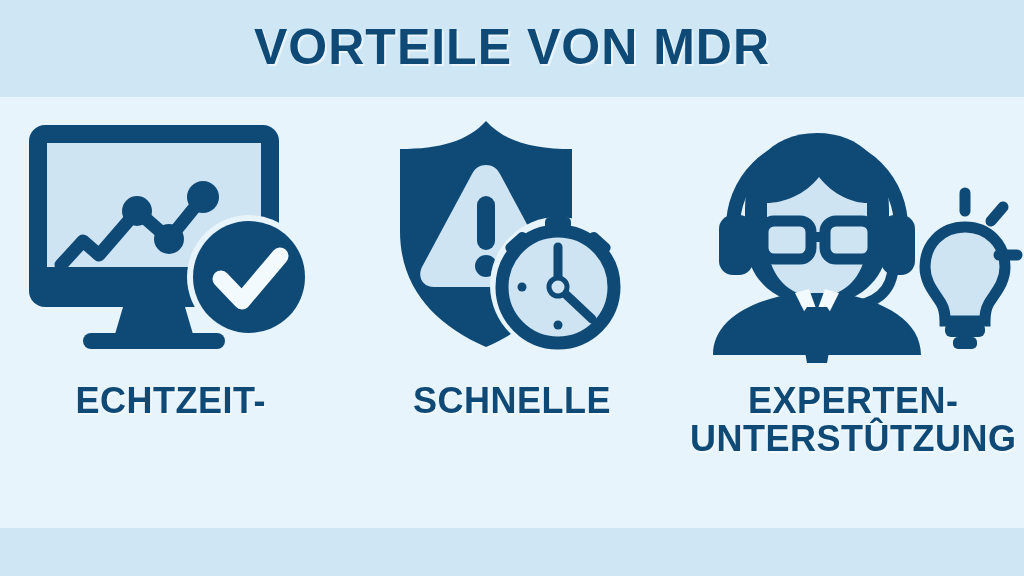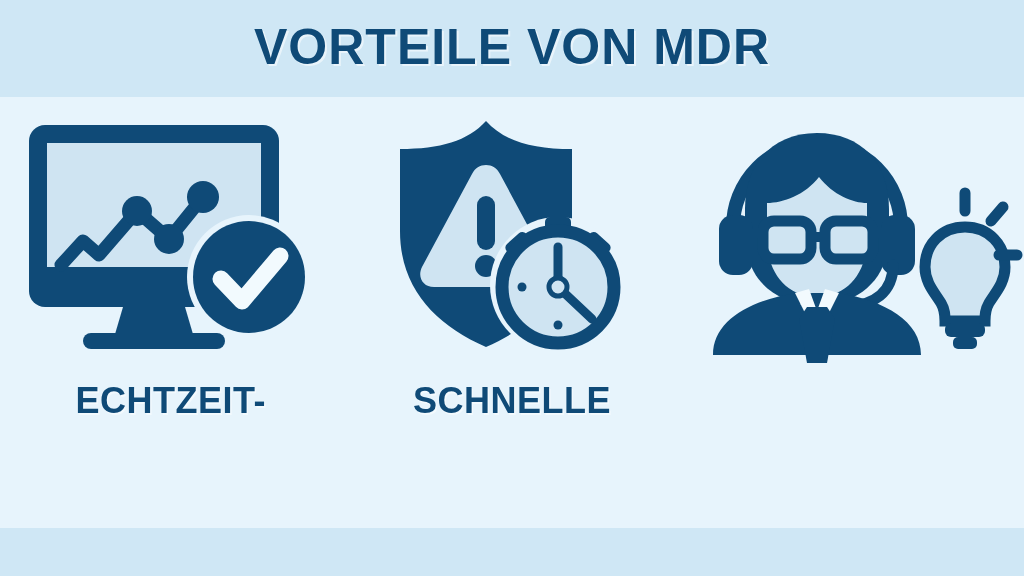--- a/index.html
+++ b/index.html
@@ -189,16 +189,20 @@
           <path d="M268 112 C292 112 308 130 308 152 C308 168 298 178 292 188
                    C288 195 288 200 288 206 L248 206 C248 200 248 195 244 188
                    C238 178 228 168 228 152 C228 130 244 112 268 112 Z" fill="#cfe4f2" stroke="#0f4a77" stroke-width="11"></path>
           <rect x="248" y="208" width="40" height="14" rx="6" ry="6" fill="#0f4a77"></rect>
           <rect x="256" y="222" width="24" height="12" rx="5" ry="5" fill="#0f4a77"></rect>
           <line x1="268" y1="78" x2="268" y2="96" stroke="#0f4a77" stroke-width="11" stroke-linecap="round"></line>
           <line x1="306" y1="92" x2="294" y2="106" stroke="#0f4a77" stroke-width="11" stroke-linecap="round"></line>
           <line x1="320" y1="140" x2="302" y2="140" stroke="#0f4a77" stroke-width="11" stroke-linecap="round"></line>
         </svg>
       </div>
+      <div class="caption">
+        <span class="cap-line">EXPERTEN-</span>
+        <span class="cap-line">UNTERSTÛTZUNG</span>
+      </div>
     </div>
 
   </div>
 </div>
 
 </body></html>

